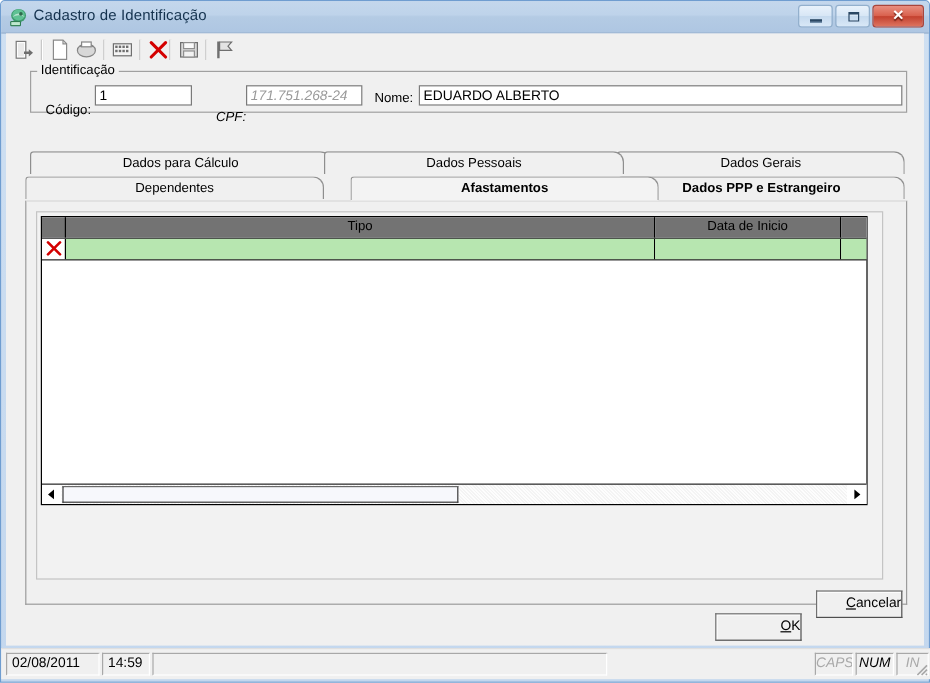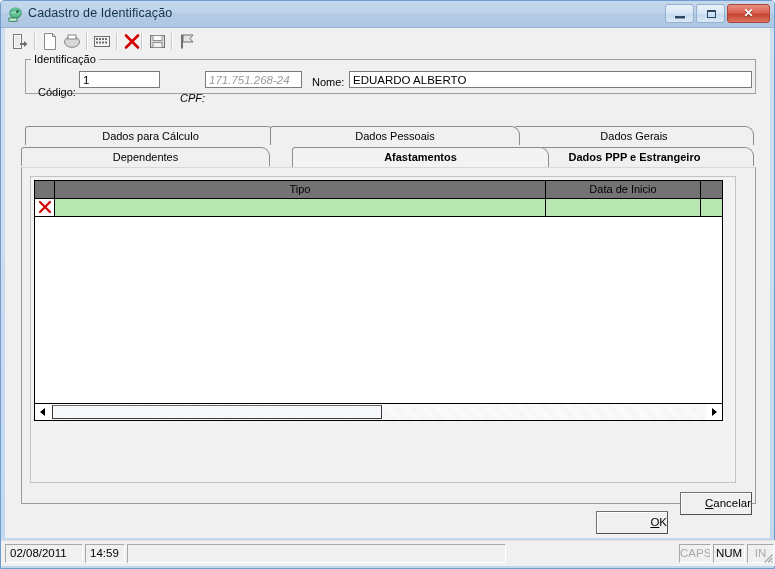--- a/index.html
+++ b/index.html
@@ -333,21 +333,21 @@
     border-bottom-color: #ffffff;
     background: #f0f0f0;
     font-size: 11.5px;
     line-height: 17px;
     color: #000;
     padding-left: 4px;
     overflow: hidden;
     white-space: nowrap;
   }
   .sb-panel.dim { color: #a9a9a9; }
-  .sb-panel.ctr { text-align: center; padding-left: 0; }
+  .sb-panel.ctr { text-align: center; padding-left: 0; font-style: italic; }
   #grip {
     position: absolute;
     right: 2px; bottom: 2px;
     width: 14px; height: 14px;
   }
 </style>
 </head>
 <body>
 
 <div id="window">

